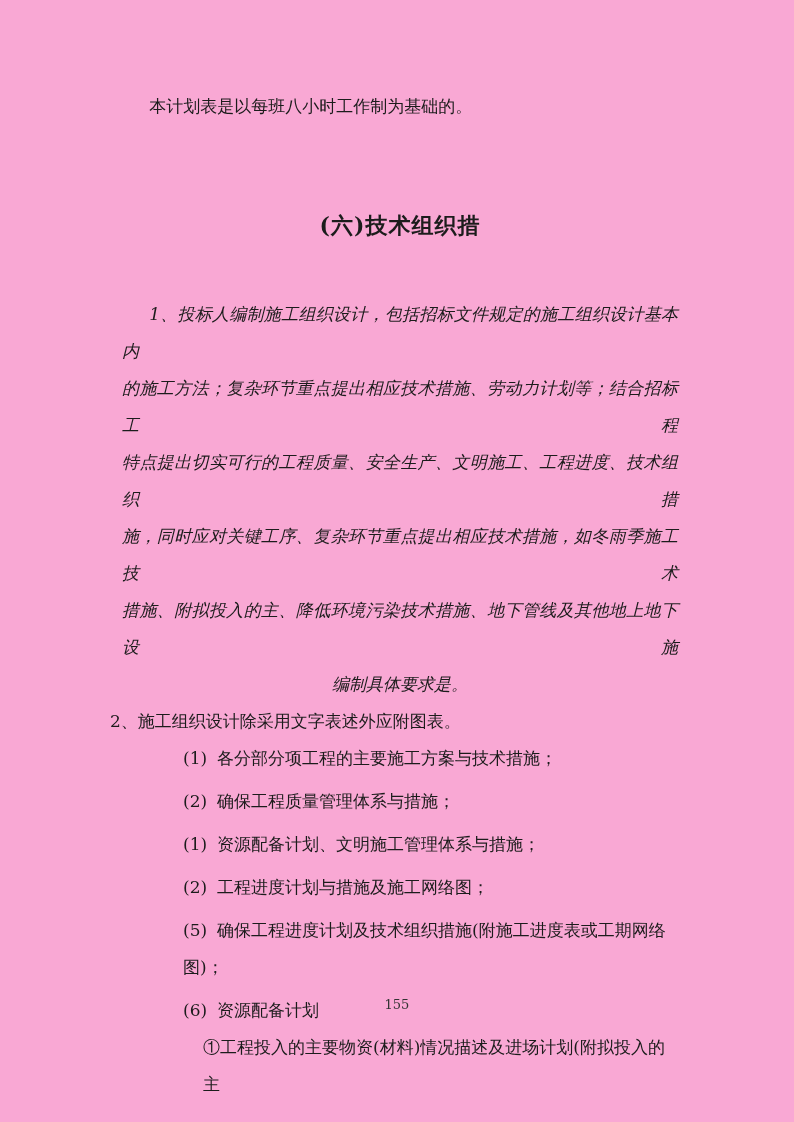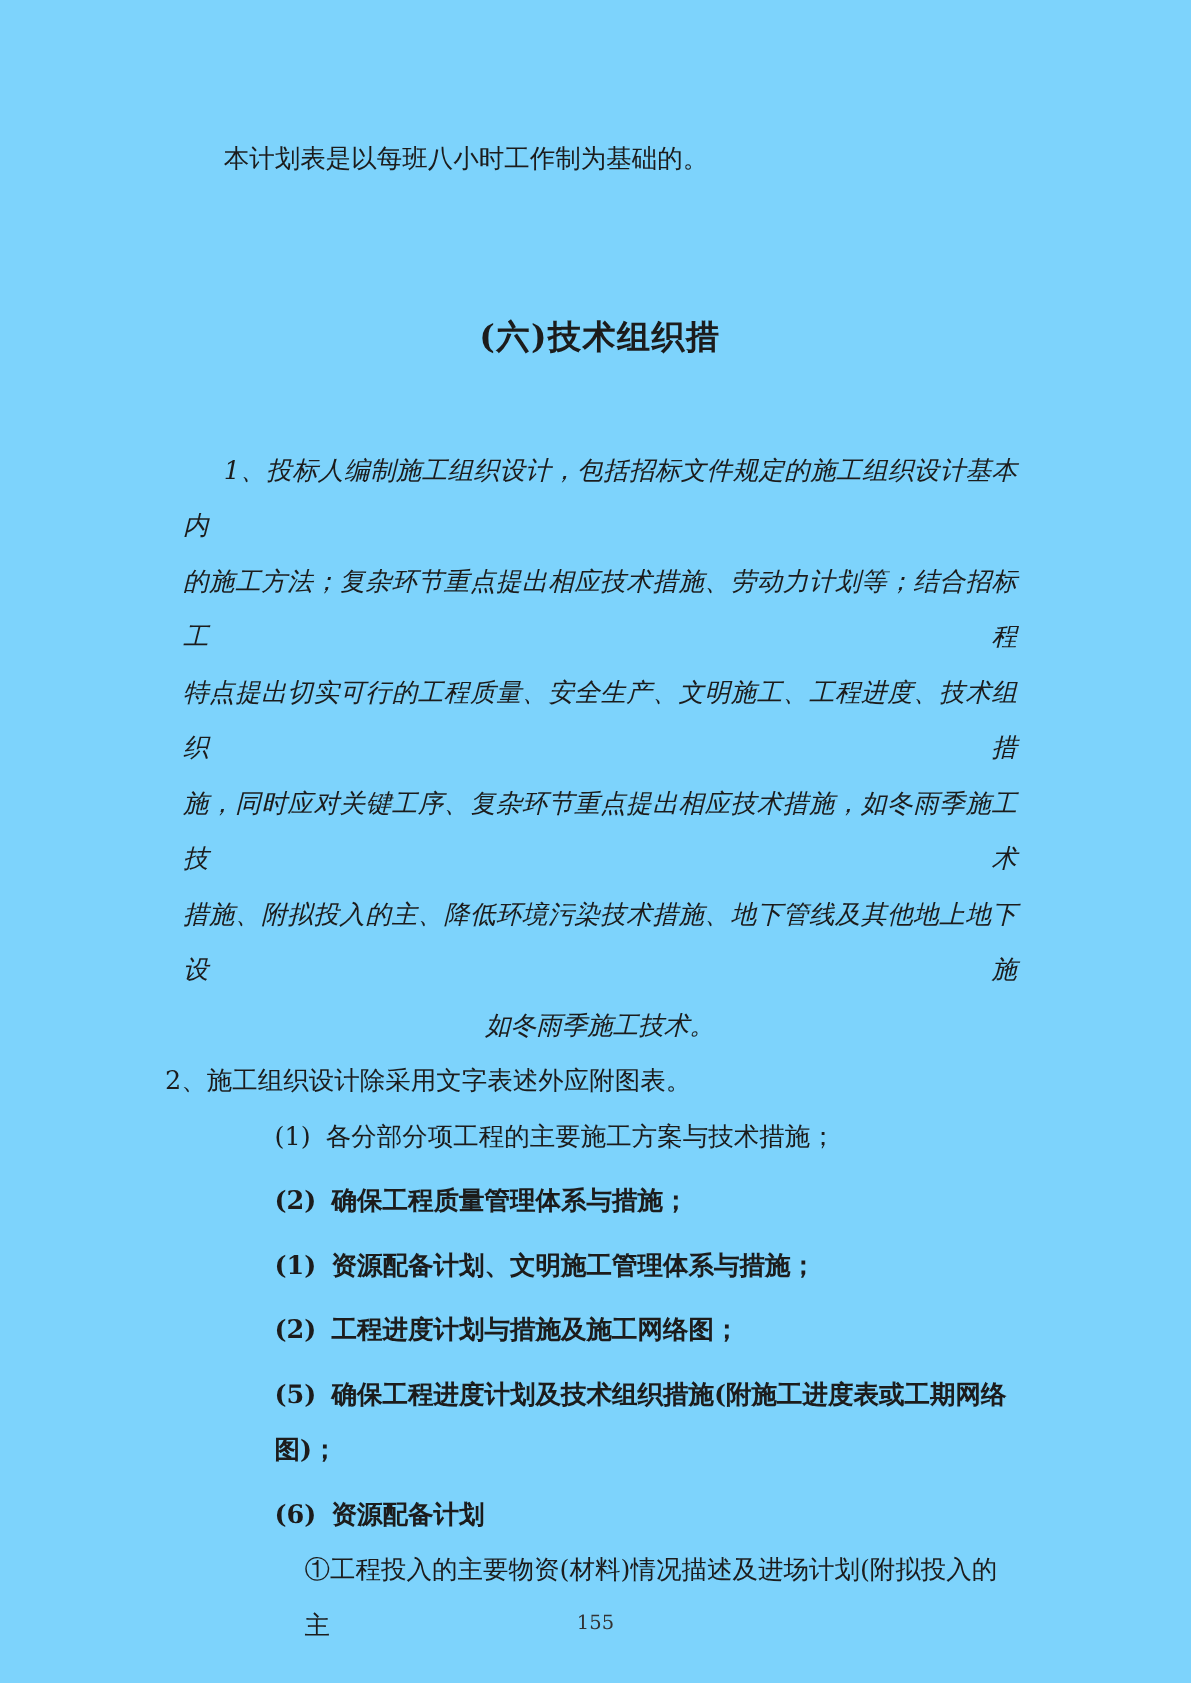--- a/index.html
+++ b/index.html
@@ -1,20 +1,20 @@
 <!DOCTYPE html>
 <html><head>
 <meta charset="utf-8">
 <style>
   html, body { margin: 0; padding: 0; background: #ffffff; }
   .page {
     position: relative;
     width: 794px;
     height: 1122px;
-    background: #7dd3fc;
+    background: #f9a8d4;
     overflow: hidden;
     font-family: "DejaVu Serif", "Liberation Serif", serif;
     color: #1c1c1c;
     font-size: 17px;
   }
   .content {
     position: absolute;
     left: 122px;
     top: 94px;
     width: 556px;
@@ -43,27 +43,27 @@
     text-align: center;
   }
   .para2 {
     line-height: 37px;
     margin-left: -12px;
   }
   .item {
     line-height: 37px;
     padding-left: 61px;
   }
-  .item + .item { margin-top: 6px; font-weight: bold; }
+  .item + .item { margin-top: 6px; }
   .item-label { margin-right: 10px; }
   .sub { padding-left: 81px; }
   .subline { line-height: 37px; }
   .page-number {
     position: absolute;
-    top: 1074px;
+    top: 996px;
     left: 0;
     width: 794px;
     text-align: center;
     font-size: 13px;
     line-height: 18px;
     color: #333333;
   }
 </style>
 </head>
 <body>
@@ -74,21 +74,21 @@
     <div class="intro">本计划表是以每班八小时工作制为基础的。</div>
 
     <div class="heading">(六)技术组织措</div>
 
     <div class="para1">
       <div class="jline first">1、投标人编制施工组织设计，包括招标文件规定的施工组织设计基本内</div>
       <div class="jline">的施工方法；复杂环节重点提出相应技术措施、劳动力计划等；结合招标工程</div>
       <div class="jline">特点提出切实可行的工程质量、安全生产、文明施工、工程进度、技术组织措</div>
       <div class="jline">施，同时应对关键工序、复杂环节重点提出相应技术措施，如冬雨季施工技术</div>
       <div class="jline">措施、附拟投入的主、降低环境污染技术措施、地下管线及其他地上地下设施</div>
-      <div class="cline">如冬雨季施工技术。</div>
+      <div class="cline">编制具体要求是。</div>
     </div>
 
     <div class="para2">2、施工组织设计除采用文字表述外应附图表。</div>
 
     <div class="item">
       <span class="item-label">(1)</span><span class="item-text">各分部分项工程的主要施工方案与技术措施；</span>
     </div>
     <div class="item">
       <span class="item-label">(2)</span><span class="item-text">确保工程质量管理体系与措施；</span>
     </div>

